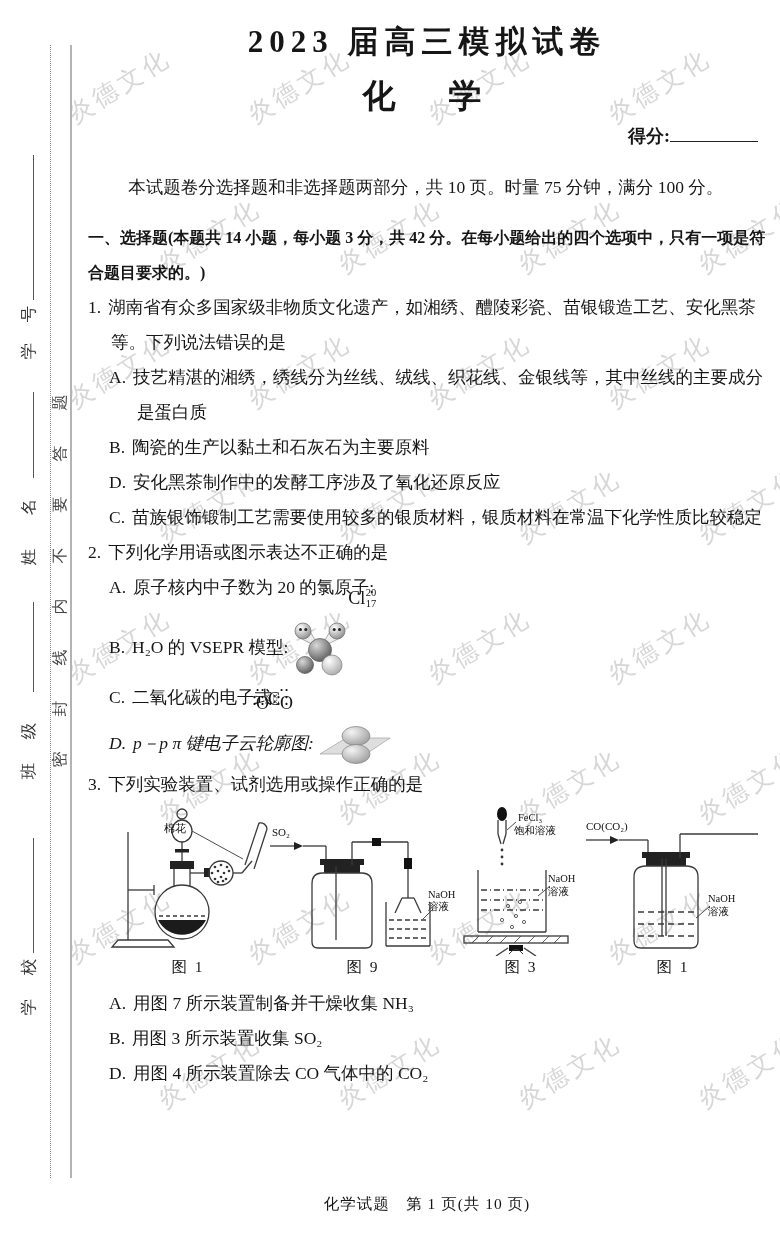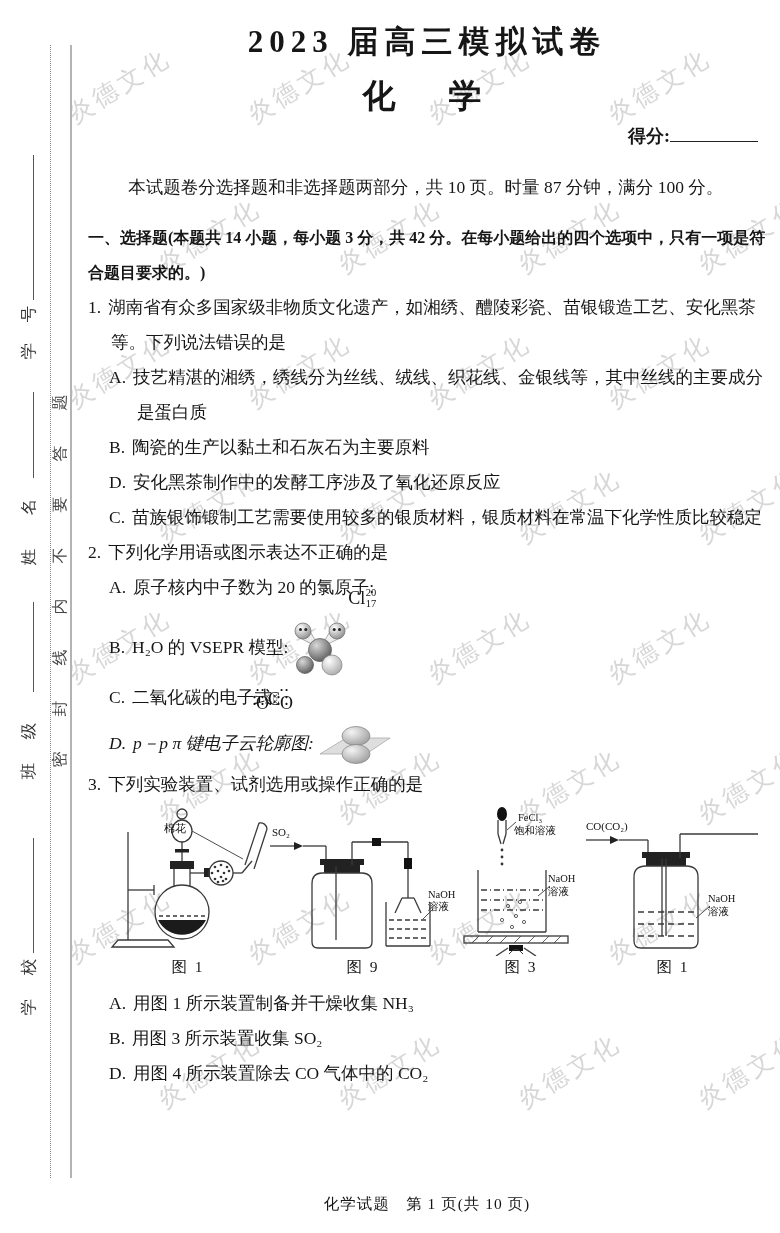--- a/index.html
+++ b/index.html
@@ -117,21 +117,21 @@
 
   <div class="content">
 
     <h1 class="title">2023 届高三模拟试卷</h1>
     <h2 class="subject">化　学</h2>
 
     <div class="score-row">
       <span>得分:</span><span class="score-blank"></span>
     </div>
 
-    <p class="intro">本试题卷分选择题和非选择题两部分，共 10 页。时量 87 分钟，满分 100 分。</p>
+    <p class="intro">本试题卷分选择题和非选择题两部分，共 10 页。时量 75 分钟，满分 100 分。</p>
 
     <p class="section-head"><span>一、选择题</span><span>(本题共 14 小题，每小题 3 分，共 42 分。在每小题给出的四个选项中，只有一项是符合题目要求的。)</span></p>
 
     <div>
       <p class="stem"><span class="qnum">1.</span><span>湖南省有众多国家级非物质文化遗产，如湘绣、醴陵彩瓷、苗银锻造工艺、安化黑茶等。下列说法错误的是</span></p>
       <p class="opt"><span class="ol">A.</span><span>技艺精湛的湘绣，绣线分为丝线、绒线、织花线、金银线等，其中丝线的主要成分是蛋白质</span></p>
       <p class="opt"><span class="ol">B.</span><span>陶瓷的生产以黏土和石灰石为主要原料</span></p>
       <p class="opt"><span class="ol">D.</span><span>安化黑茶制作中的发酵工序涉及了氧化还原反应</span></p>
       <p class="opt"><span class="ol">C.</span><span>苗族银饰锻制工艺需要使用较多的银质材料，银质材料在常温下化学性质比较稳定</span></p>
     </div>
@@ -360,21 +360,21 @@
             <line x1="54" y1="130" x2="110" y2="130" stroke-dasharray="6,4"></line>
             <line x1="112" y1="112" x2="126" y2="100" stroke-width="0.9"></line>
             <text x="124" y="96" font-size="10.5" stroke="none">NaOH</text>
             <text x="124" y="109" font-size="10.5" stroke="none">溶液</text>
           </svg>
           <div class="fig-caption">图 1</div>
         </div>
 
       </div>
 
-      <p class="opt" style="margin-top:8px;"><span class="ol">A.</span><span>用图 1 所示装置制备并干燥收集 NH₃</span></p>
+      <p class="opt" style="margin-top:8px;"><span class="ol">A.</span><span>用图 7 所示装置制备并干燥收集 NH₃</span></p>
       <p class="opt"><span class="ol">B.</span><span>用图 3 所示装置收集 SO₂</span></p>
       <p class="opt"><span class="ol">D.</span><span>用图 4 所示装置除去 CO 气体中的 CO₂</span></p>
     </div>
 
   </div>
 
   <div class="footer">化学试题　第 1 页(共 10 页)</div>
 
 </div>
 

